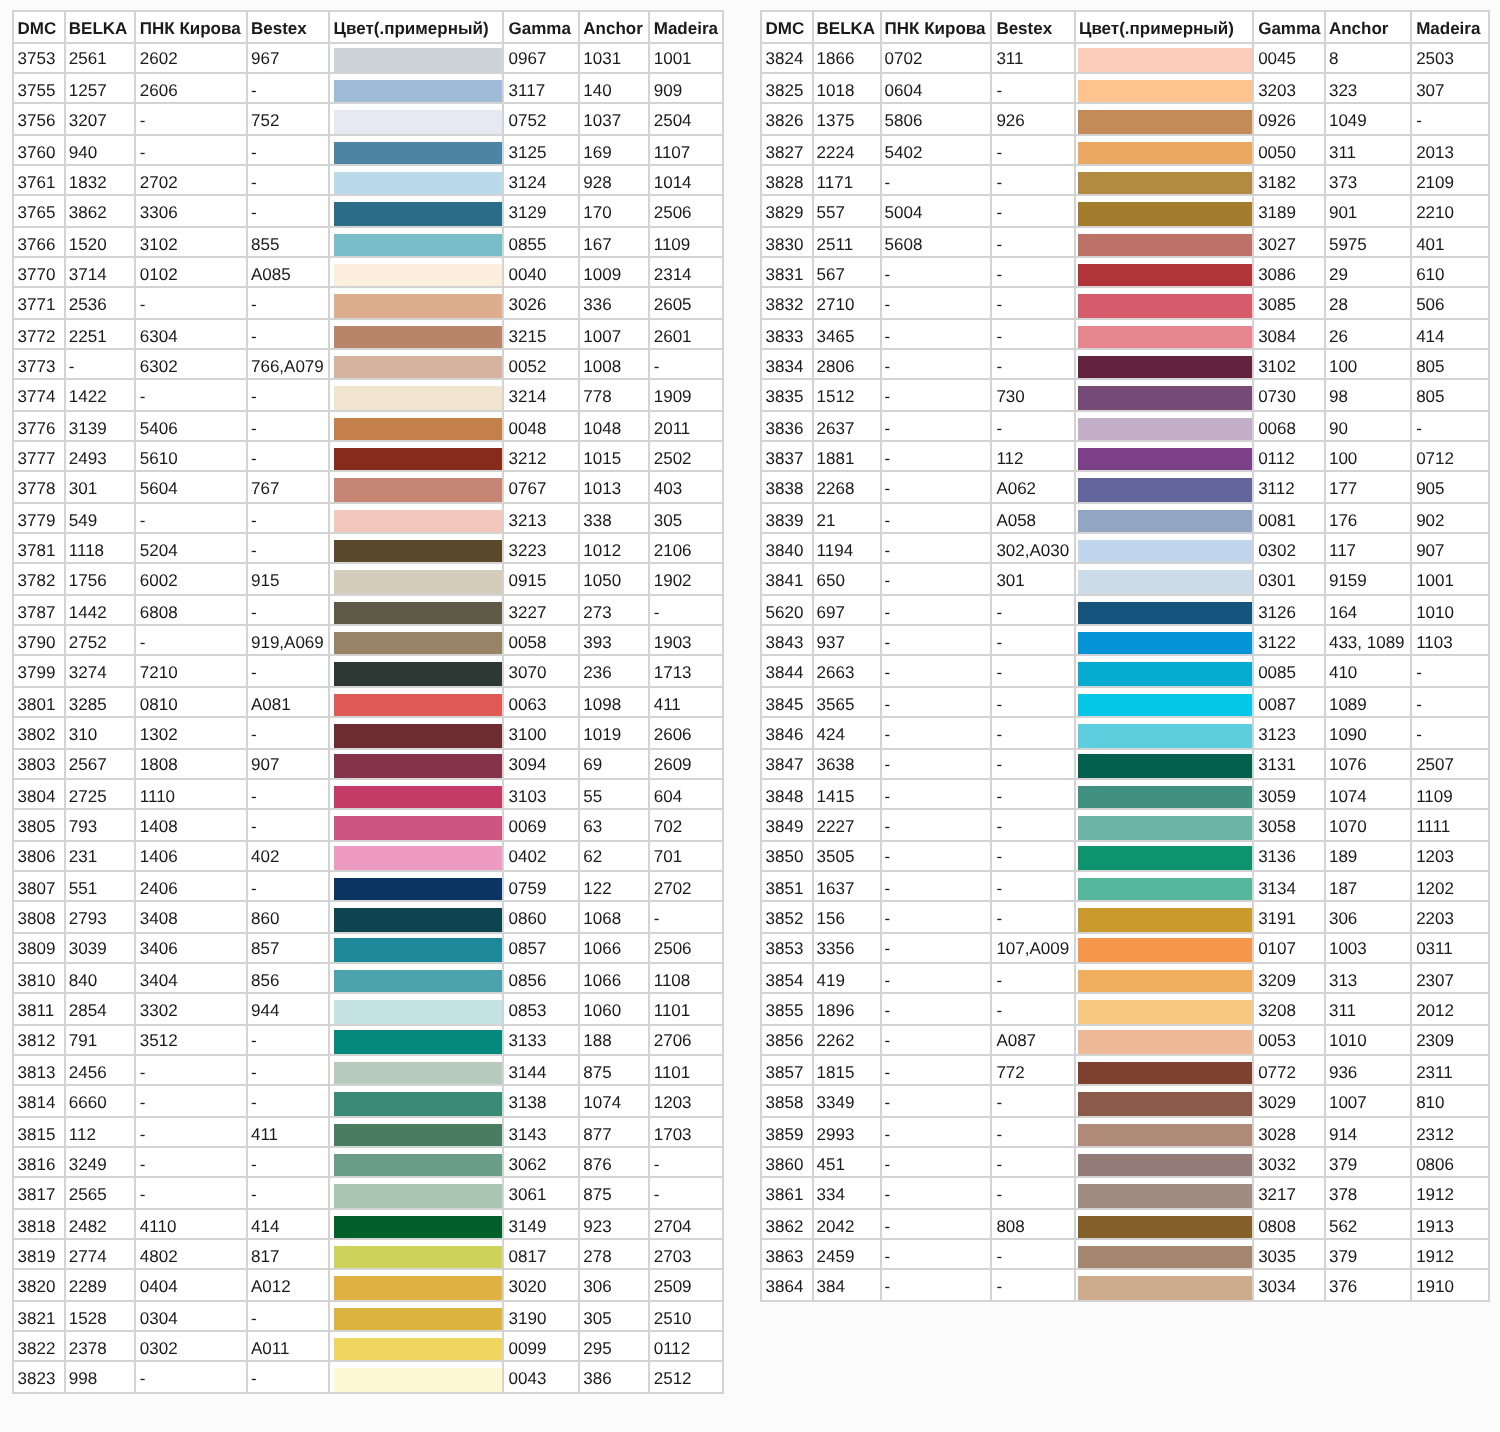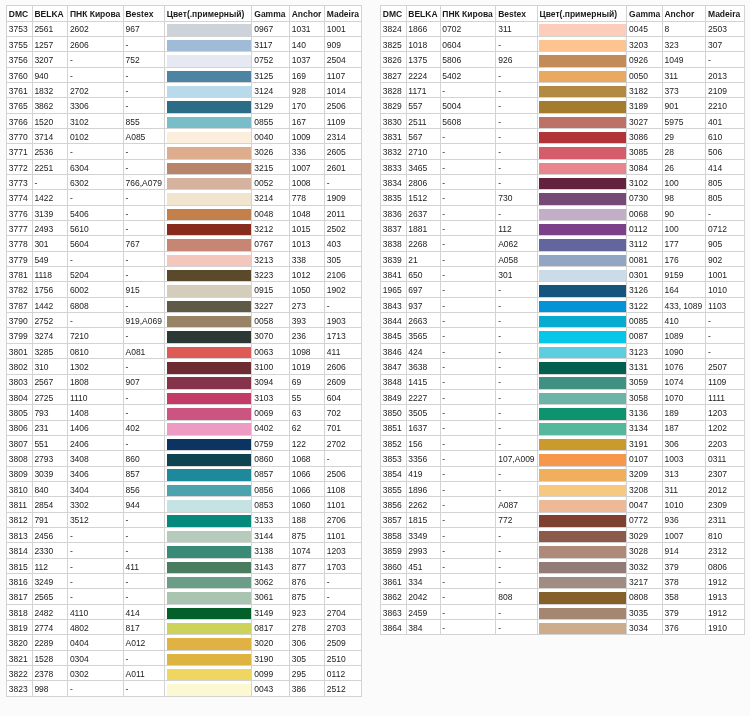--- a/index.html
+++ b/index.html
@@ -446,21 +446,21 @@
           <td><span>-</span></td>
           <td class="sw">
             <div style="background: rgb(182, 203, 188);"></div>
           </td>
           <td><span>3144</span></td>
           <td><span>875</span></td>
           <td><span>1101</span></td>
         </tr>
         <tr>
           <td><span>3814</span></td>
-          <td><span>2330</span></td>
+          <td><span>6660</span></td>
           <td><span>-</span></td>
           <td><span>-</span></td>
           <td class="sw">
             <div style="background: rgb(57, 138, 118);"></div>
           </td>
           <td><span>3138</span></td>
           <td><span>1074</span></td>
           <td><span>1203</span></td>
         </tr>
         <tr>
@@ -783,33 +783,45 @@
           <td><span>-</span></td>
           <td><span>A058</span></td>
           <td class="sw">
             <div style="background: rgb(146, 166, 196);"></div>
           </td>
           <td><span>0081</span></td>
           <td><span>176</span></td>
           <td><span>902</span></td>
         </tr>
         <tr>
+          <td><span>3840</span></td>
+          <td><span>1194</span></td>
+          <td><span>-</span></td>
+          <td><span>302,A030</span></td>
+          <td class="sw">
+            <div style="background: rgb(193, 213, 236);"></div>
+          </td>
+          <td><span>0302</span></td>
+          <td><span>117</span></td>
+          <td><span>907</span></td>
+        </tr>
+        <tr>
           <td><span>3841</span></td>
           <td><span>650</span></td>
           <td><span>-</span></td>
           <td><span>301</span></td>
           <td class="sw">
             <div style="background: rgb(203, 219, 232);"></div>
           </td>
           <td><span>0301</span></td>
           <td><span>9159</span></td>
           <td><span>1001</span></td>
         </tr>
         <tr>
-          <td><span>1965</span></td>
+          <td><span>5620</span></td>
           <td><span>697</span></td>
           <td><span>-</span></td>
           <td><span>-</span></td>
           <td class="sw">
             <div style="background: rgb(20, 84, 125);"></div>
           </td>
           <td><span>3126</span></td>
           <td><span>164</span></td>
           <td><span>1010</span></td>
         </tr>
@@ -970,21 +982,21 @@
           <td><span>2012</span></td>
         </tr>
         <tr>
           <td><span>3856</span></td>
           <td><span>2262</span></td>
           <td><span>-</span></td>
           <td><span>A087</span></td>
           <td class="sw">
             <div style="background: rgb(238, 185, 151);"></div>
           </td>
-          <td><span>0047</span></td>
+          <td><span>0053</span></td>
           <td><span>1010</span></td>
           <td><span>2309</span></td>
         </tr>
         <tr>
           <td><span>3857</span></td>
           <td><span>1815</span></td>
           <td><span>-</span></td>
           <td><span>772</span></td>
           <td class="sw">
             <div style="background: rgb(126, 64, 47);"></div>
@@ -1043,21 +1055,21 @@
         </tr>
         <tr>
           <td><span>3862</span></td>
           <td><span>2042</span></td>
           <td><span>-</span></td>
           <td><span>808</span></td>
           <td class="sw">
             <div style="background: rgb(133, 96, 43);"></div>
           </td>
           <td><span>0808</span></td>
-          <td><span>358</span></td>
+          <td><span>562</span></td>
           <td><span>1913</span></td>
         </tr>
         <tr>
           <td><span>3863</span></td>
           <td><span>2459</span></td>
           <td><span>-</span></td>
           <td><span>-</span></td>
           <td class="sw">
             <div style="background: rgb(165, 134, 113);"></div>
           </td>

